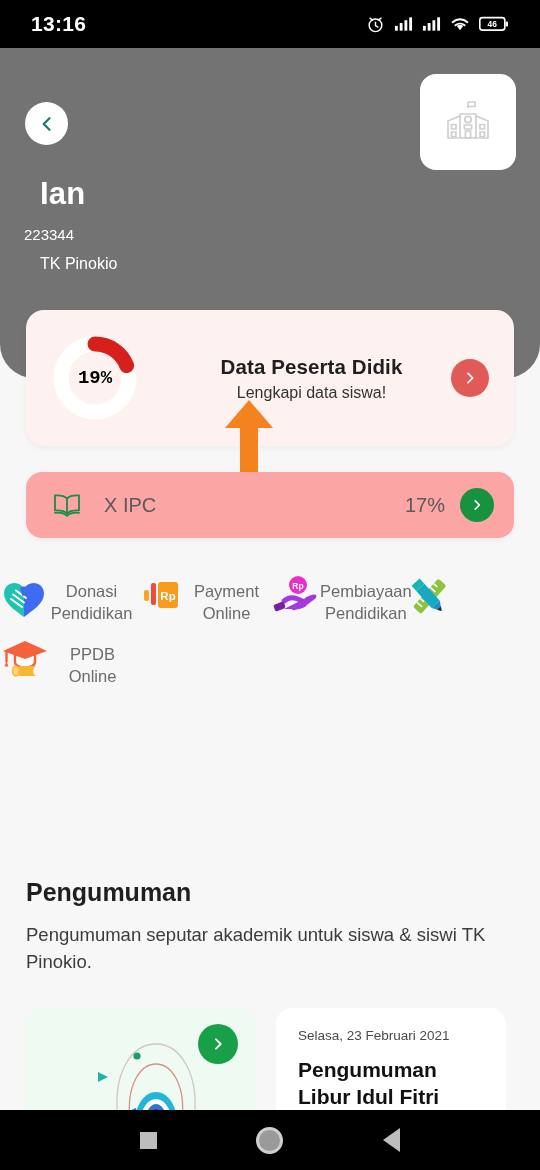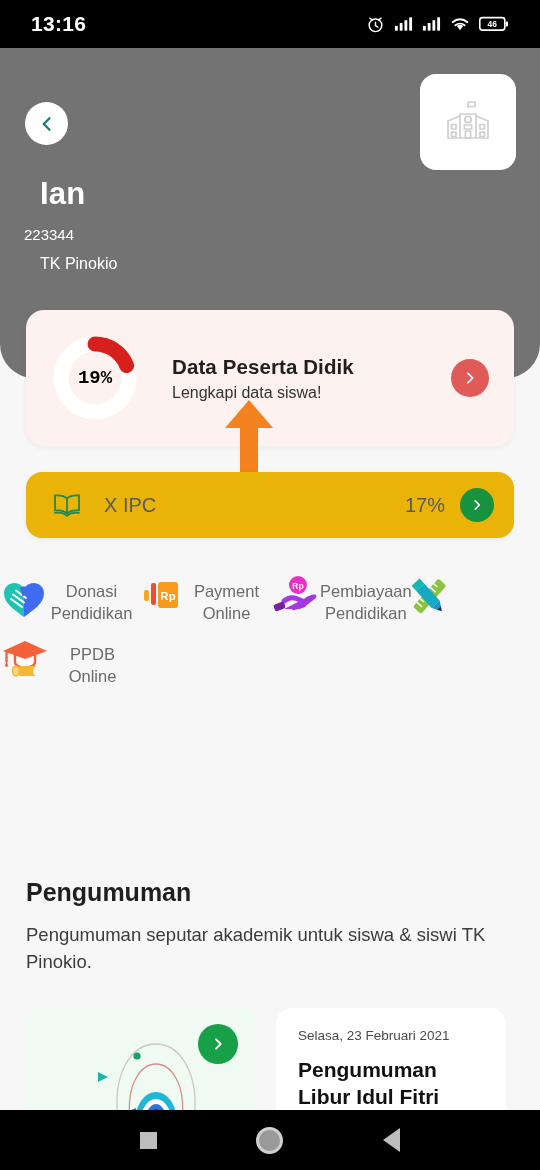--- a/index.html
+++ b/index.html
@@ -57,37 +57,37 @@
     width:488px; height:136px;
     background:#fdf2f0; border-radius:18px;
     display:flex; align-items:center;
     box-shadow:0 2px 6px rgba(0,0,0,.05);
   }
   .ring-wrap{ position:relative; width:96px; height:96px; margin-left:21px; flex:none; }
   .ring-pct{
     position:absolute; inset:0; display:flex; align-items:center; justify-content:center;
     font-size:19px; font-weight:bold; color:#000000;font-family:Liberation Mono, monospace;
   }
-  .dc-text{ margin-left:29px; flex:1; }
+  .dc-text{ margin-left:29px; flex:1;text-align:center; }
   .dc-title{ font-size:20.5px; font-weight:bold; color:#1f1f1f; letter-spacing:.1px; }
   .dc-sub{ font-size:16px; color:#333; margin-top:5px; }
   .dc-arrow{
     width:38px; height:38px; border-radius:50%; background:#e05a57;
     display:flex; align-items:center; justify-content:center;
     margin-right:25px; flex:none;
   }
 
   
   .anno-arrow{ position:absolute; left:222px; top:398px; width:54px; height:74px; }
 
   
   .class-card{
     position:absolute; top:472px; left:26px;
     width:488px; height:66px;
-    background:#eab308; border-radius:16px;
+    background:#fca5a5; border-radius:16px;
     display:flex; align-items:center;
     box-shadow:0 2px 5px rgba(0,0,0,.05);
   }
   .cc-icon{ margin-left:26px; flex:none; display:flex; }
   .cc-label{ margin-left:22px; font-size:20px; color:#5a5a5a; flex:1; }
   .cc-pct{ font-size:20px; color:#5a5a5a; margin-right:15px; }
   .cc-arrow{
     width:34px; height:34px; border-radius:50%; background:#17923f;
     display:flex; align-items:center; justify-content:center; margin-right:20px; flex:none;
   }

